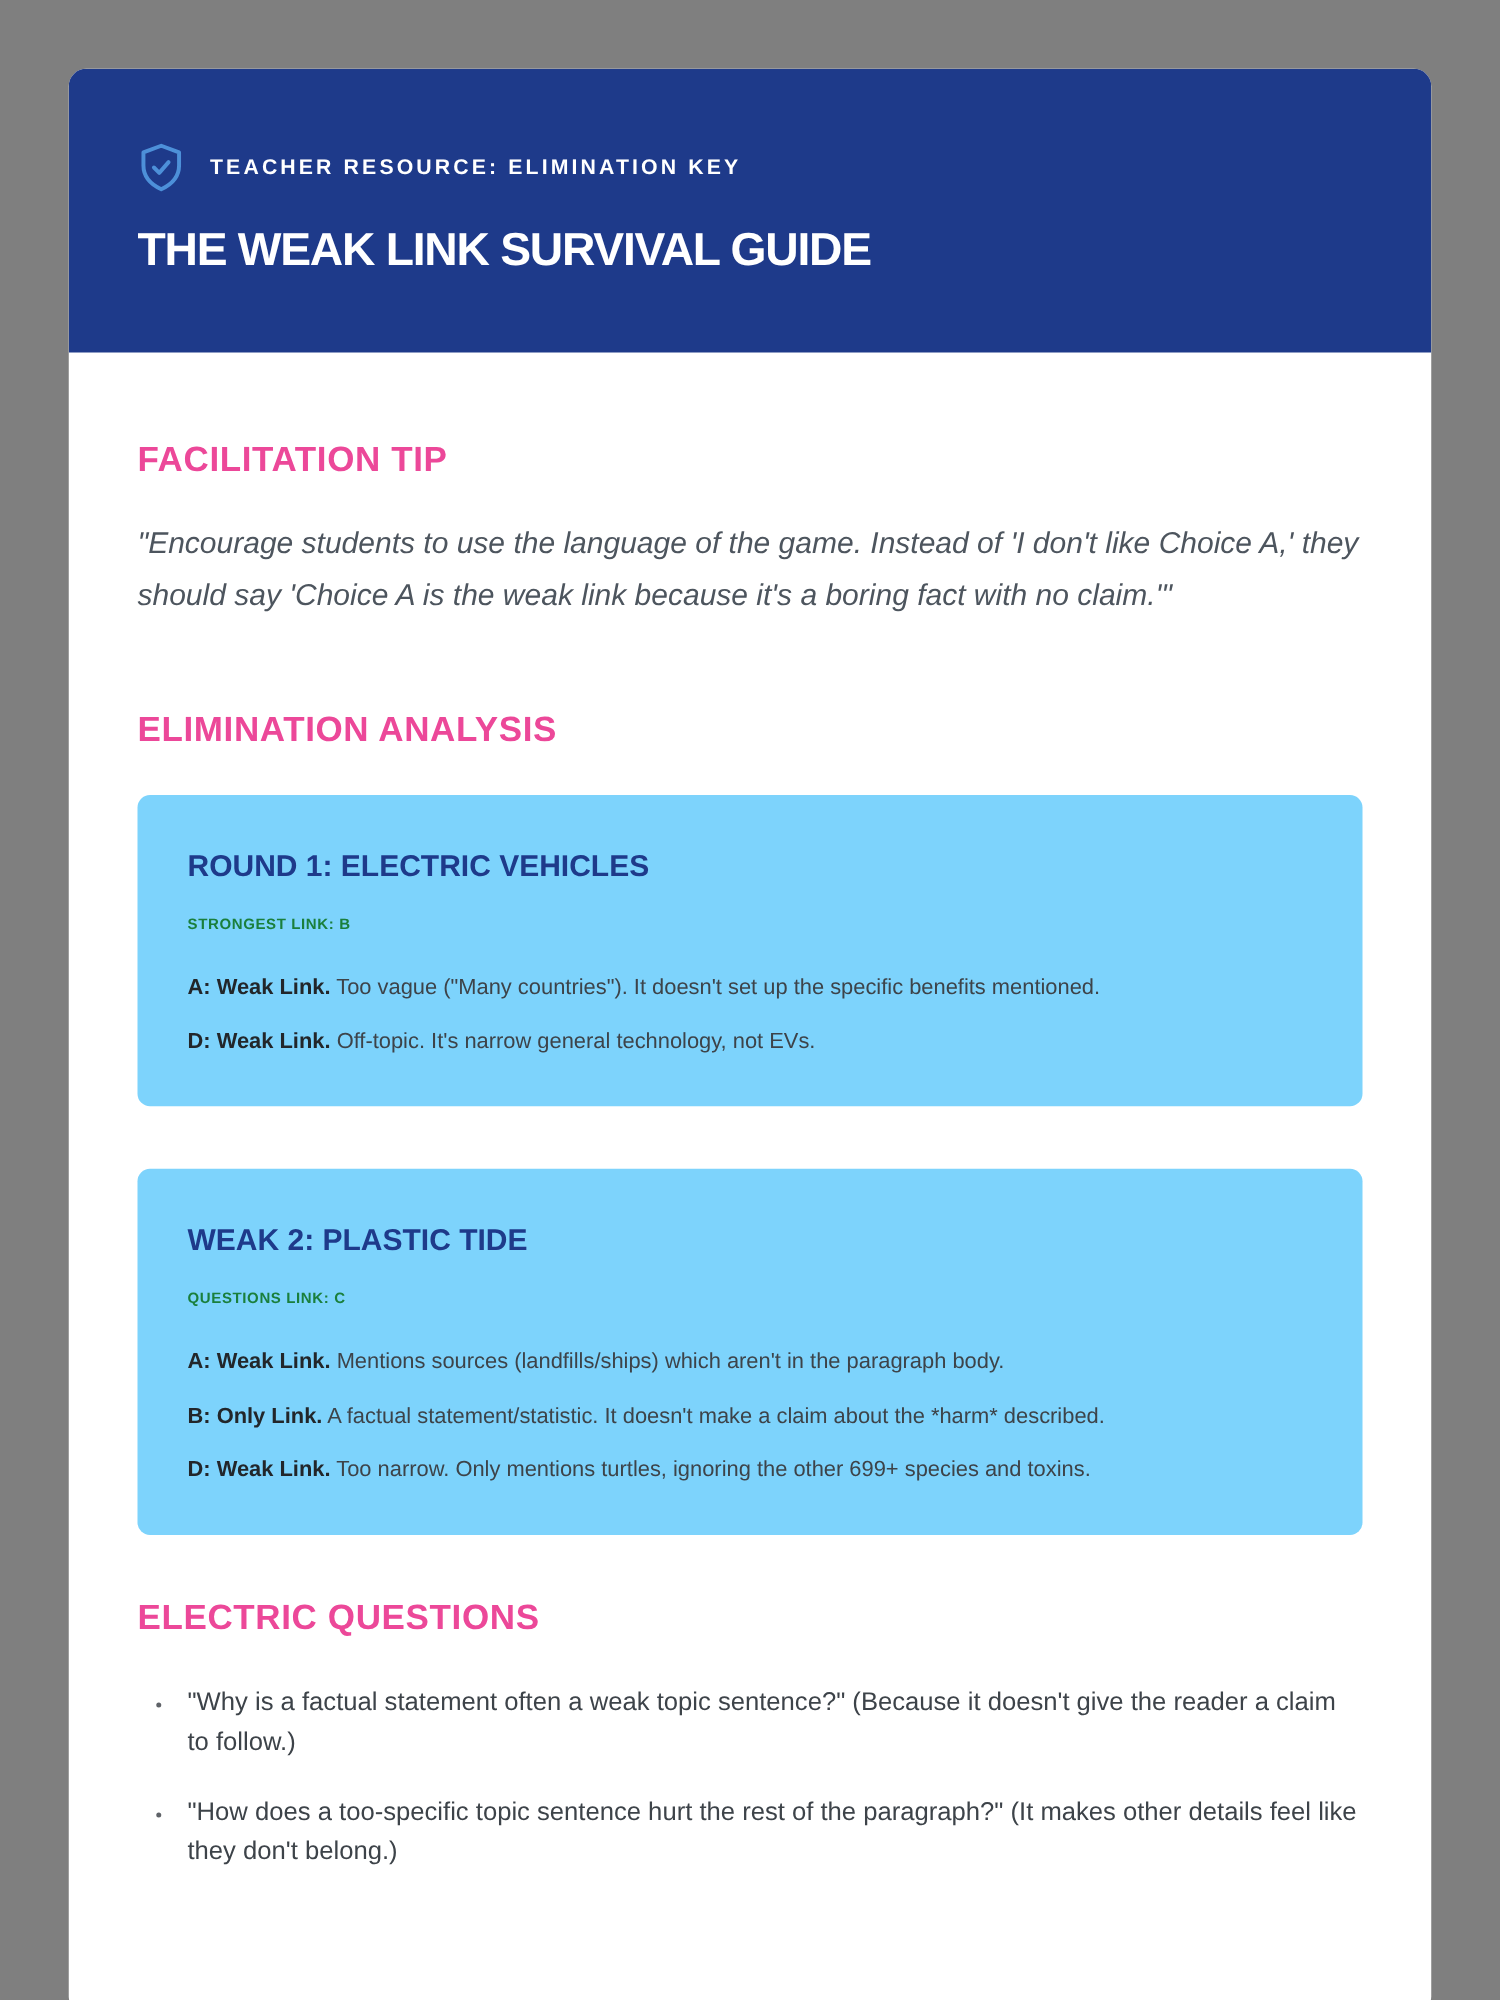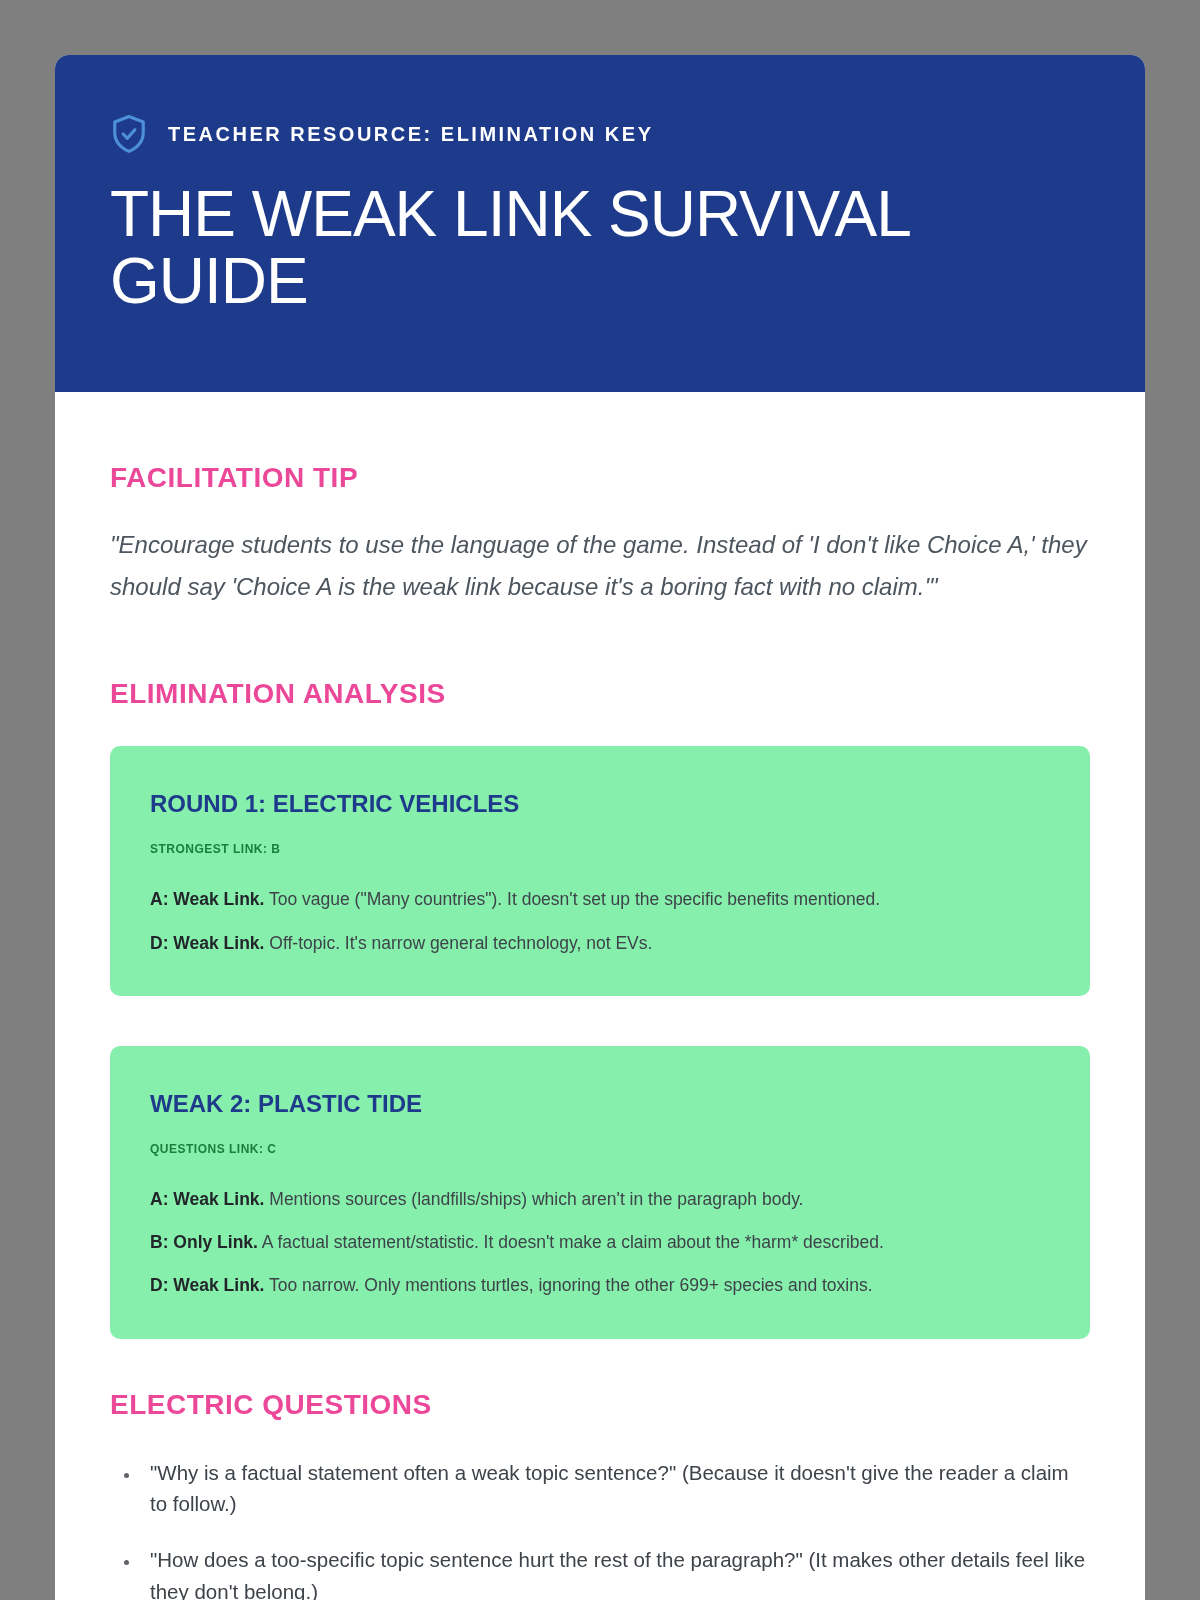--- a/index.html
+++ b/index.html
@@ -27,29 +27,29 @@
     padding: 58px 55px 62px;
   }
   .badge-row {
     display: flex;
     align-items: center;
     gap: 20px;
   }
   .shield { display: inline-flex; }
   .badge-text {
     color: #ffffff;
-    font-size: 20px;
+    font-size: 17px;
     font-weight: 700;
     letter-spacing: 2.5px;
   }
   .hero-title {
-    margin: 26px 0 15px;
+    margin: 26px 0 0;
     color: #ffffff;
-    font-size: 64px;
-    font-weight: 400;
+    font-size: 37px;
+    font-weight: 700;
     letter-spacing: -1px;
     line-height: 1.05;
   }
   
   .content {
     padding: 70px 55px 90px;
   }
   .section-heading {
     margin: 0 0 30px;
     color: #ec4899;
@@ -58,21 +58,21 @@
     letter-spacing: 0.5px;
   }
   .quote {
     margin: 0 0 70px;
     color: #4d555e;
     font-size: 24px;
     font-style: italic;
     line-height: 1.75;
   }
   .round-card {
-    background: #86efac;
+    background: #7dd3fc;
     border-radius: 10px;
     padding: 44px 40px 40px;
     margin: 36px 0 50px;
   }
   .round-title {
     margin: 0 0 24px;
     color: #1e3a8a;
     font-size: 24px;
     font-weight: 800;
   }

